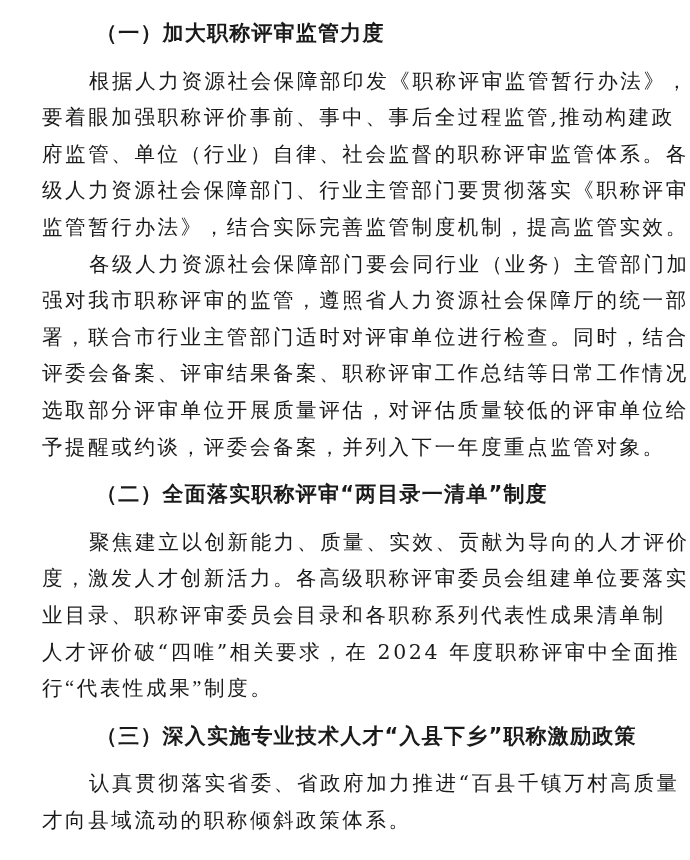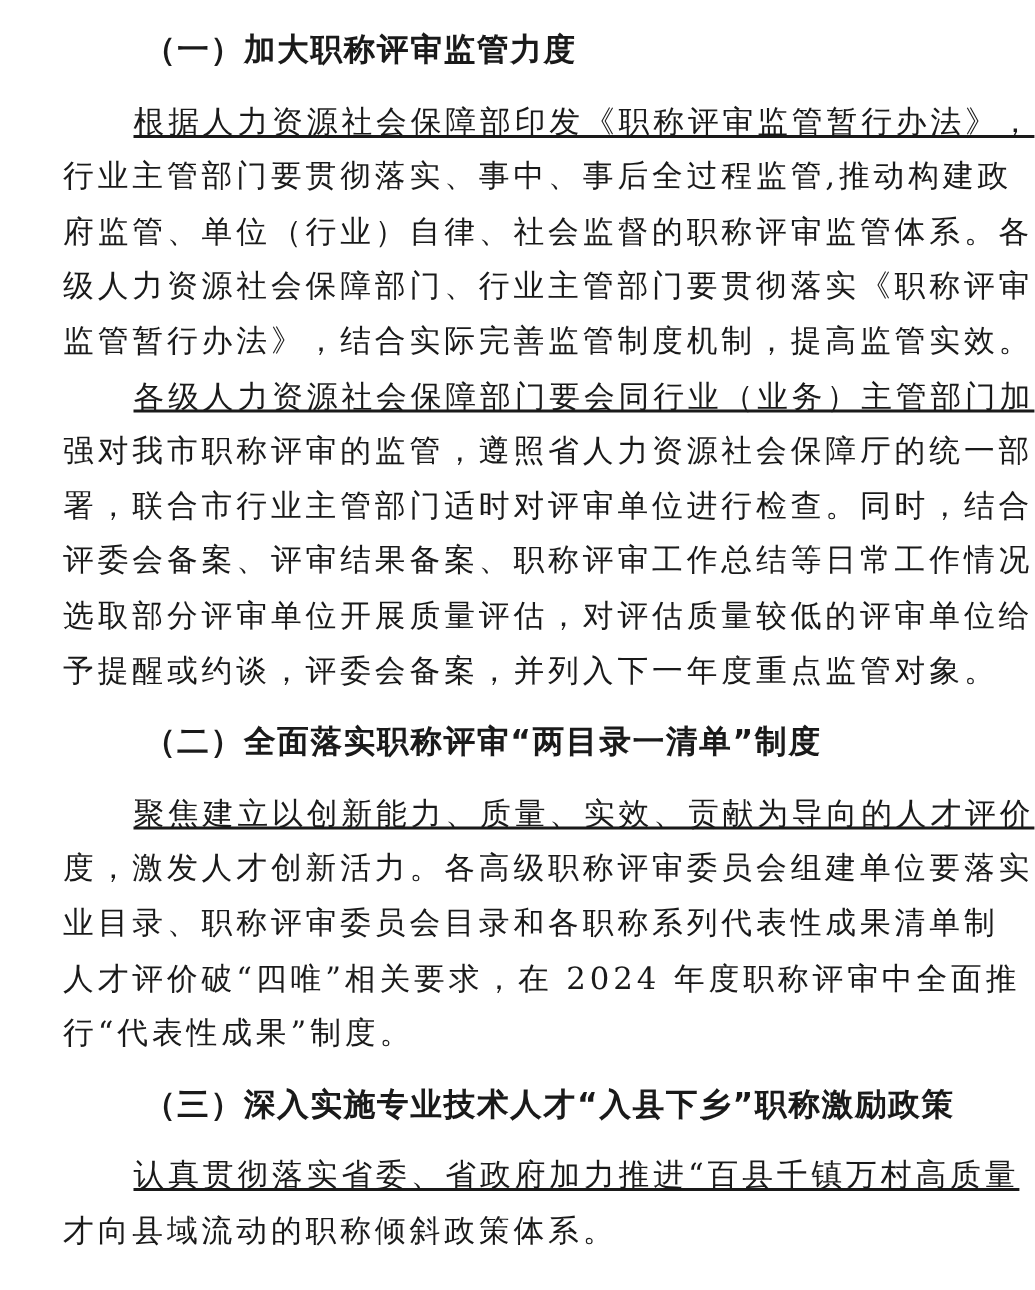--- a/index.html
+++ b/index.html
@@ -40,36 +40,36 @@
       text-align-last: left;
     }
     .line {
       display: block;
       white-space: nowrap;
       text-align: justify;
       text-align-last: justify;
     }
     .line.last {
       text-align-last: left;
+      font-family: Liberation Serif, serif;
     }
     .line.first {
       padding-left: 47px;
-      text-decoration: underline;
     }
   </style>
 </head>
 <body>
 
 <div class="page">
 
   <div>
     <h3 class="heading">（一）加大职称评审监管力度</h3>
     <div class="para" style="text-indent:0">
       <span class="line first">根据人力资源社会保障部印发《职称评审监管暂行办法》，</span>
-      <span class="line">行业主管部门要贯彻落实、事中、事后全过程监管,推动构建政</span>
+      <span class="line">要着眼加强职称评价事前、事中、事后全过程监管,推动构建政</span>
       <span class="line">府监管、单位（行业）自律、社会监督的职称评审监管体系。各</span>
       <span class="line">级人力资源社会保障部门、行业主管部门要贯彻落实《职称评审</span>
       <span class="line">监管暂行办法》，结合实际完善监管制度机制，提高监管实效。</span>
     </div>
     <div class="para" style="text-indent:0">
       <span class="line first">各级人力资源社会保障部门要会同行业（业务）主管部门加</span>
       <span class="line">强对我市职称评审的监管，遵照省人力资源社会保障厅的统一部</span>
       <span class="line">署，联合市行业主管部门适时对评审单位进行检查。同时，结合</span>
       <span class="line">评委会备案、评审结果备案、职称评审工作总结等日常工作情况，</span>
       <span class="line">选取部分评审单位开展质量评估，对评估质量较低的评审单位给</span>

